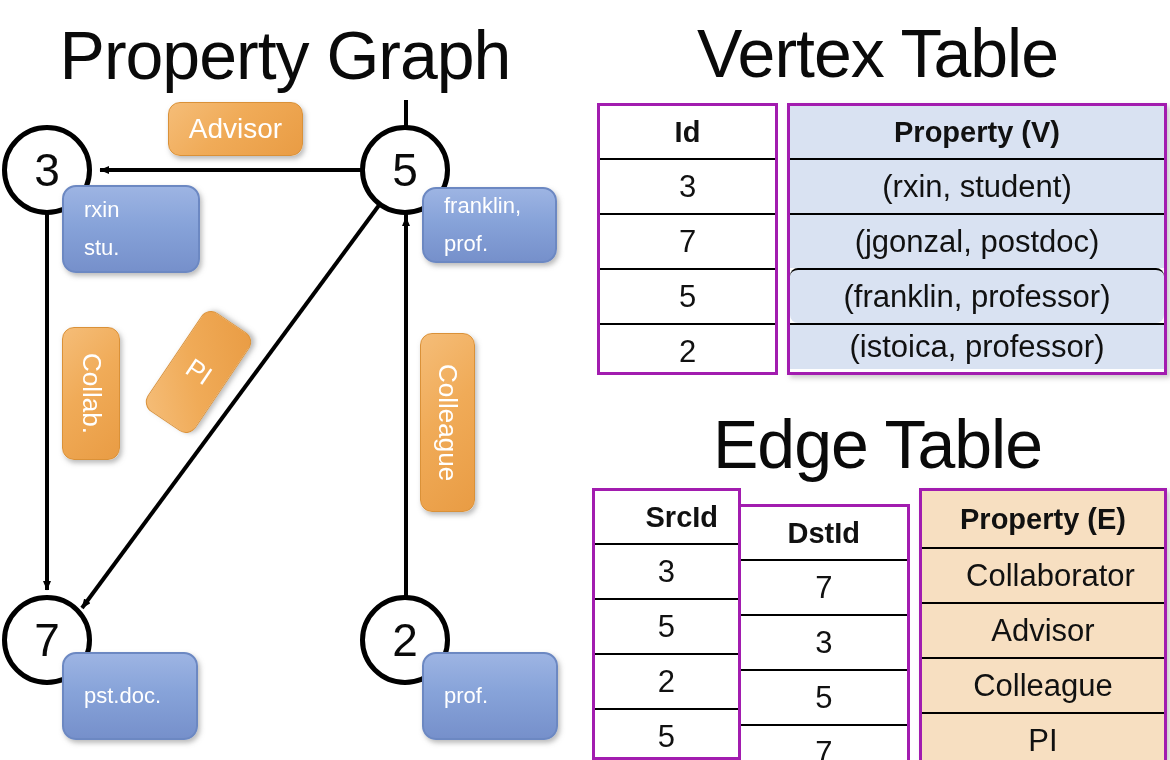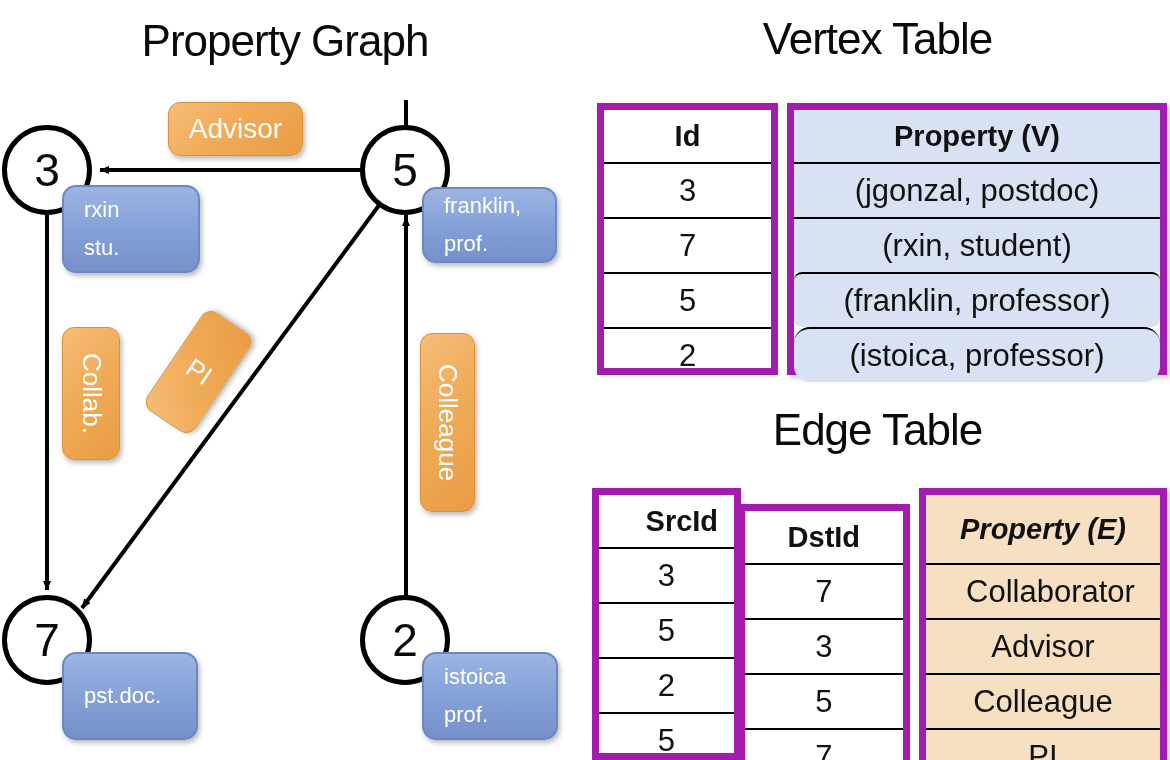--- a/index.html
+++ b/index.html
@@ -4,21 +4,21 @@
 <style>
   html,body{margin:0;padding:0;}
   body{
     width:1170px;height:760px;position:relative;overflow:hidden;
     background:#ffffff;
     font-family:"Liberation Sans", sans-serif;
     color:#111;
   }
   .abs{position:absolute;}
   .big-title{
-    font-size:44px;font-weight:300;letter-spacing:-1px;
+    font-size:68px;font-weight:300;letter-spacing:-1px;
     text-align:center;white-space:nowrap;color:#0a0a0a;
   }
   
   #edge-svg{position:absolute;left:0;top:0;width:585px;height:760px;z-index:1;}
   .node-circle{
     position:absolute;width:90px;height:90px;border-radius:50%;
     background:#fff;border:5px solid #000;box-sizing:border-box;
     display:flex;align-items:center;justify-content:center;z-index:2;
     font-size:46px;font-weight:300;color:#0a0a0a;
   }
@@ -35,21 +35,21 @@
     position:absolute;z-index:3;border-radius:12px;box-sizing:border-box;
     background:linear-gradient(135deg,#F5BD78 0%,#F0AB58 45%,#E99C44 100%);
     border:1px solid #DA9138;
     box-shadow:2px 3px 5px rgba(120,120,120,.5);
     color:#fff;
     display:flex;align-items:center;justify-content:center;
   }
   .elabel.vert span{writing-mode:vertical-rl;text-orientation:mixed;}
   
   .tcol{
-    position:absolute;box-sizing:border-box;border:7px solid #a21caf;
+    position:absolute;box-sizing:border-box;border:3px solid #a21caf;
     display:flex;flex-direction:column;background:#fff;
   }
   .tcol .trow{
     box-sizing:border-box;flex:0 0 auto;
     display:flex;align-items:center;justify-content:center;
     border-top:2px solid #000;
     font-size:31px;white-space:nowrap;
   }
   .tcol .trow:first-child{border-top:none;}
   .tcol .thead{font-weight:bold;font-size:29px;}
@@ -98,21 +98,20 @@
   <span>stu.</span>
 </div>
 <div class="vlabel" style="left:422px;top:187px;width:135px;height:76px;">
   <span>franklin,</span>
   <span>prof.</span>
 </div>
 <div class="vlabel" style="left:62px;top:652px;width:136px;height:88px;">
   <span>pst.doc.</span>
 </div>
 <div class="vlabel" style="left:422px;top:652px;width:136px;height:88px;">
-  <span>istoica</span>
   <span>prof.</span>
 </div>
 
 <div class="elabel" style="left:168px;top:102px;width:135px;height:54px;font-size:28px;">
   <span>Advisor</span>
 </div>
 <div class="elabel vert" style="left:62px;top:327px;width:58px;height:133px;font-size:26px;">
   <span>Collab.</span>
 </div>
 <div class="elabel vert" style="left:139px;top:343px;width:119px;height:58px;font-size:26px;transform:rotate(-56deg);">
@@ -127,24 +126,24 @@
 <div class="tcol" style="left:597px;top:103px;width:181px;height:272px;">
   <div class="trow thead" style="height:52px;">Id</div>
   <div class="trow" style="height:55px;">3</div>
   <div class="trow" style="height:55px;">7</div>
   <div class="trow" style="height:55px;">5</div>
   <div class="trow" style="height:55px;">2</div>
 </div>
 
 <div class="tcol vcell-bg shadowed" style="left:787px;top:103px;width:380px;height:272px;">
   <div class="trow thead" style="height:52px;">Property (V)</div>
+  <div class="trow" style="height:55px;">(rxin, student)</div>
   <div class="trow" style="height:55px;">(jgonzal, postdoc)</div>
-  <div class="trow" style="height:55px;">(rxin, student)</div>
   <div class="trow" style="height:55px;border-radius:8px;">(franklin, professor)</div>
-  <div class="trow" style="height:55px;border-radius:16px;">(istoica, professor)</div>
+  <div class="trow" style="height:46px;">(istoica, professor)</div>
 </div>
 
 <div class="abs big-title" style="left:585px;top:405px;width:585px;">Edge Table</div>
 
 <div class="abs two-col" style="left:592px;top:488px;width:321px;height:272px;display:flex;">
   <div class="tcol" style="position:relative;left:0;top:0;width:150px;height:272px;">
     <div class="trow thead" style="height:52px;padding-left:31px;">SrcId</div>
     <div class="trow" style="height:55px;">3</div>
     <div class="trow" style="height:55px;">5</div>
     <div class="trow" style="height:55px;">2</div>
@@ -153,18 +152,18 @@
   <div class="tcol" style="position:relative;left:-3px;top:16px;width:174px;height:272px;">
     <div class="trow thead" style="height:52px;">DstId</div>
     <div class="trow" style="height:55px;">7</div>
     <div class="trow" style="height:55px;">3</div>
     <div class="trow" style="height:55px;">5</div>
     <div class="trow" style="height:55px;">7</div>
   </div>
 </div>
 
 <div class="tcol ecell-bg shadowed" style="left:919px;top:488px;width:248px;height:272px;">
-  <div class="trow thead" style="height:68px;font-style:italic;">Property (E)</div>
+  <div class="trow thead" style="height:56px;">Property (E)</div>
   <div class="trow" style="height:55px;padding-left:15px;">Collaborator</div>
   <div class="trow" style="height:55px;">Advisor</div>
   <div class="trow" style="height:55px;">Colleague</div>
   <div class="trow" style="height:55px;">PI</div>
 </div>
 
 </body></html>

